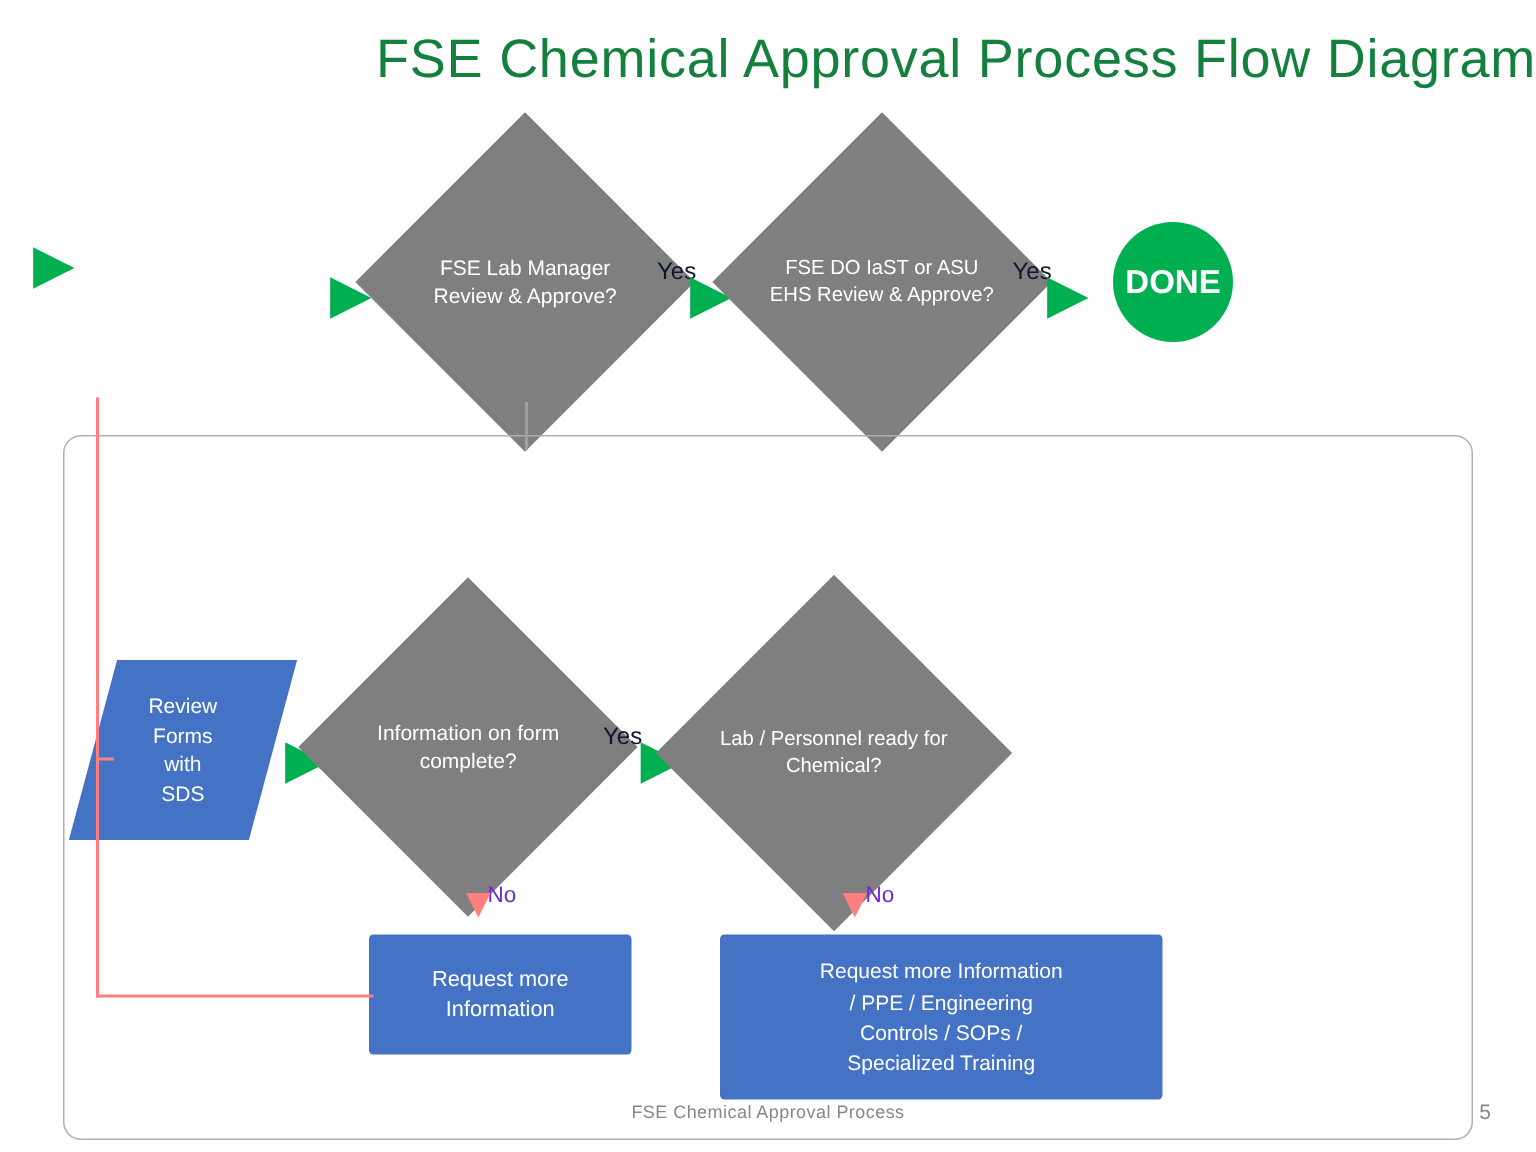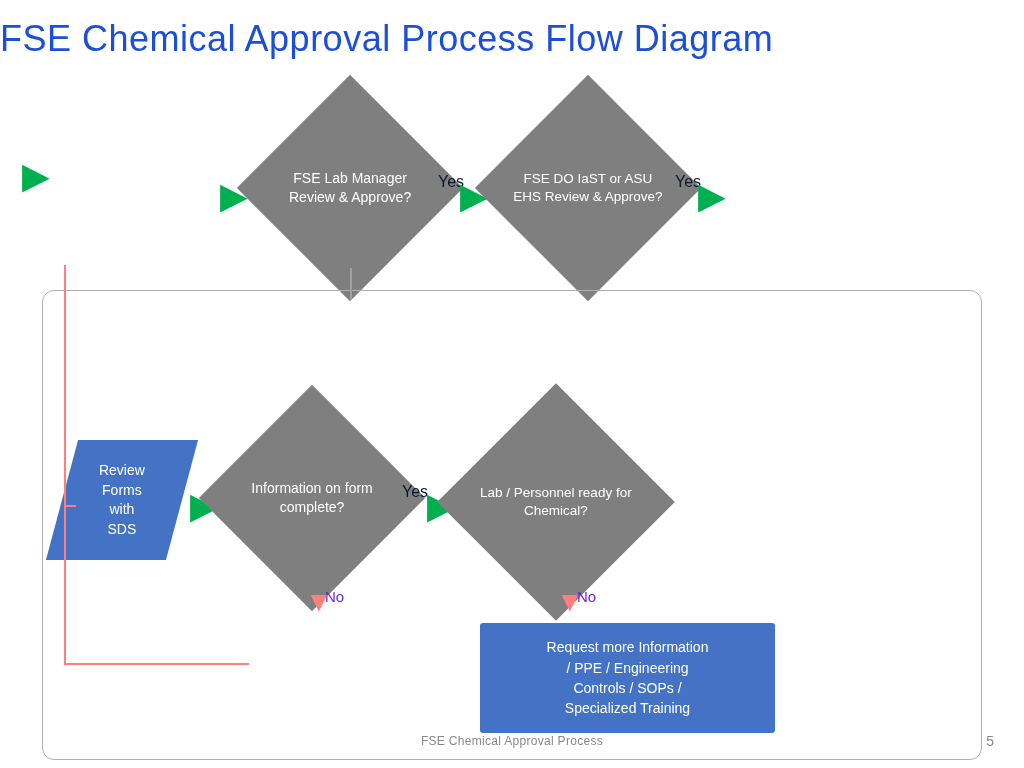--- a/index.html
+++ b/index.html
@@ -6,24 +6,24 @@
     body {
       width: 1024px;
       height: 768px;
       background: #fff;
       font-family: 'Segoe UI', Arial, sans-serif;
       overflow: hidden;
       position: relative;
     }
 
     .page-title {
-      text-align: left;
+      text-align: right;
       font-size: 36px;
       font-weight: 300;
-      color: #1d4ed8;
+      color: #15803d;
       padding-top: 18px;
       padding-bottom: 10px;
       letter-spacing: 0.5px;
     }
 
     .flow-container {
       position: relative;
       width: 1024px;
       height: 700px;
     }
@@ -176,20 +176,21 @@
 ASU EHS
 Review &amp;
 Approve?</span>
     </div>
   </div>
 
   <div class="abs yes-label" style="left:675px; top:103px;">Yes</div>
 
   <div class="abs arrow-green" style="left:698px; top:108px; font-size:36px;">▶</div>
 
+  <div class="abs done-btn" style="left:742px; top:78px;">DONE</div>
 
   <div class="abs separator-box" style="left:42px; top:220px; width:940px; height:470px; border-color:#b0b0b0;"></div>
 
   <div class="abs" style="left:62px; top:370px; width:120px; height:120px; background:#4472C4; display:flex; align-items:center; justify-content:center; transform:skewX(-15deg);">
     <span style="transform:skewX(15deg); color:#fff; font-size:14px; font-weight:500; text-align:center; line-height:1.4; white-space:pre-line;">Review
 Forms
 with
 SDS</span>
   </div>
 
@@ -217,20 +218,24 @@
   </div>
 
   <div class="abs no-label" style="left:325px; top:518px; font-size:15px;">No</div>
 
   <div class="abs arrow-pink-down" style="left:305px; top:518px; font-size:28px; color:#FF7F7F;">▼</div>
 
   <div class="abs no-label" style="left:577px; top:518px; font-size:15px;">No</div>
 
   <div class="abs arrow-pink-down" style="left:556px; top:518px; font-size:28px; color:#FF7F7F;">▼</div>
 
+  <div class="abs blue-rect" style="left:246px; top:553px; width:175px; height:80px; font-size:14.5px; line-height:1.4;">
+    <span style="white-space:pre-line; text-align:center;">Request more
+Information</span>
+  </div>
 
   <div class="abs blue-rect" style="left:480px; top:553px; width:295px; height:110px; font-size:14px; line-height:1.45;">
     <span style="white-space:pre-line; text-align:center;">Request more Information
 / PPE / Engineering
 Controls / SOPs /
 Specialized Training</span>
   </div>
 
   <div class="abs" style="left:64px; top:195px; width:2px; height:240px; background:#FF7F7F;"></div>
 

